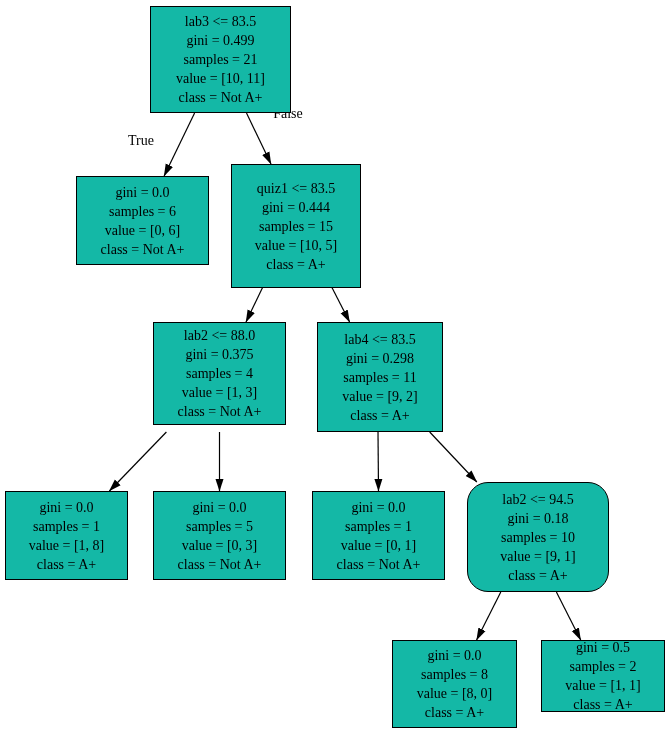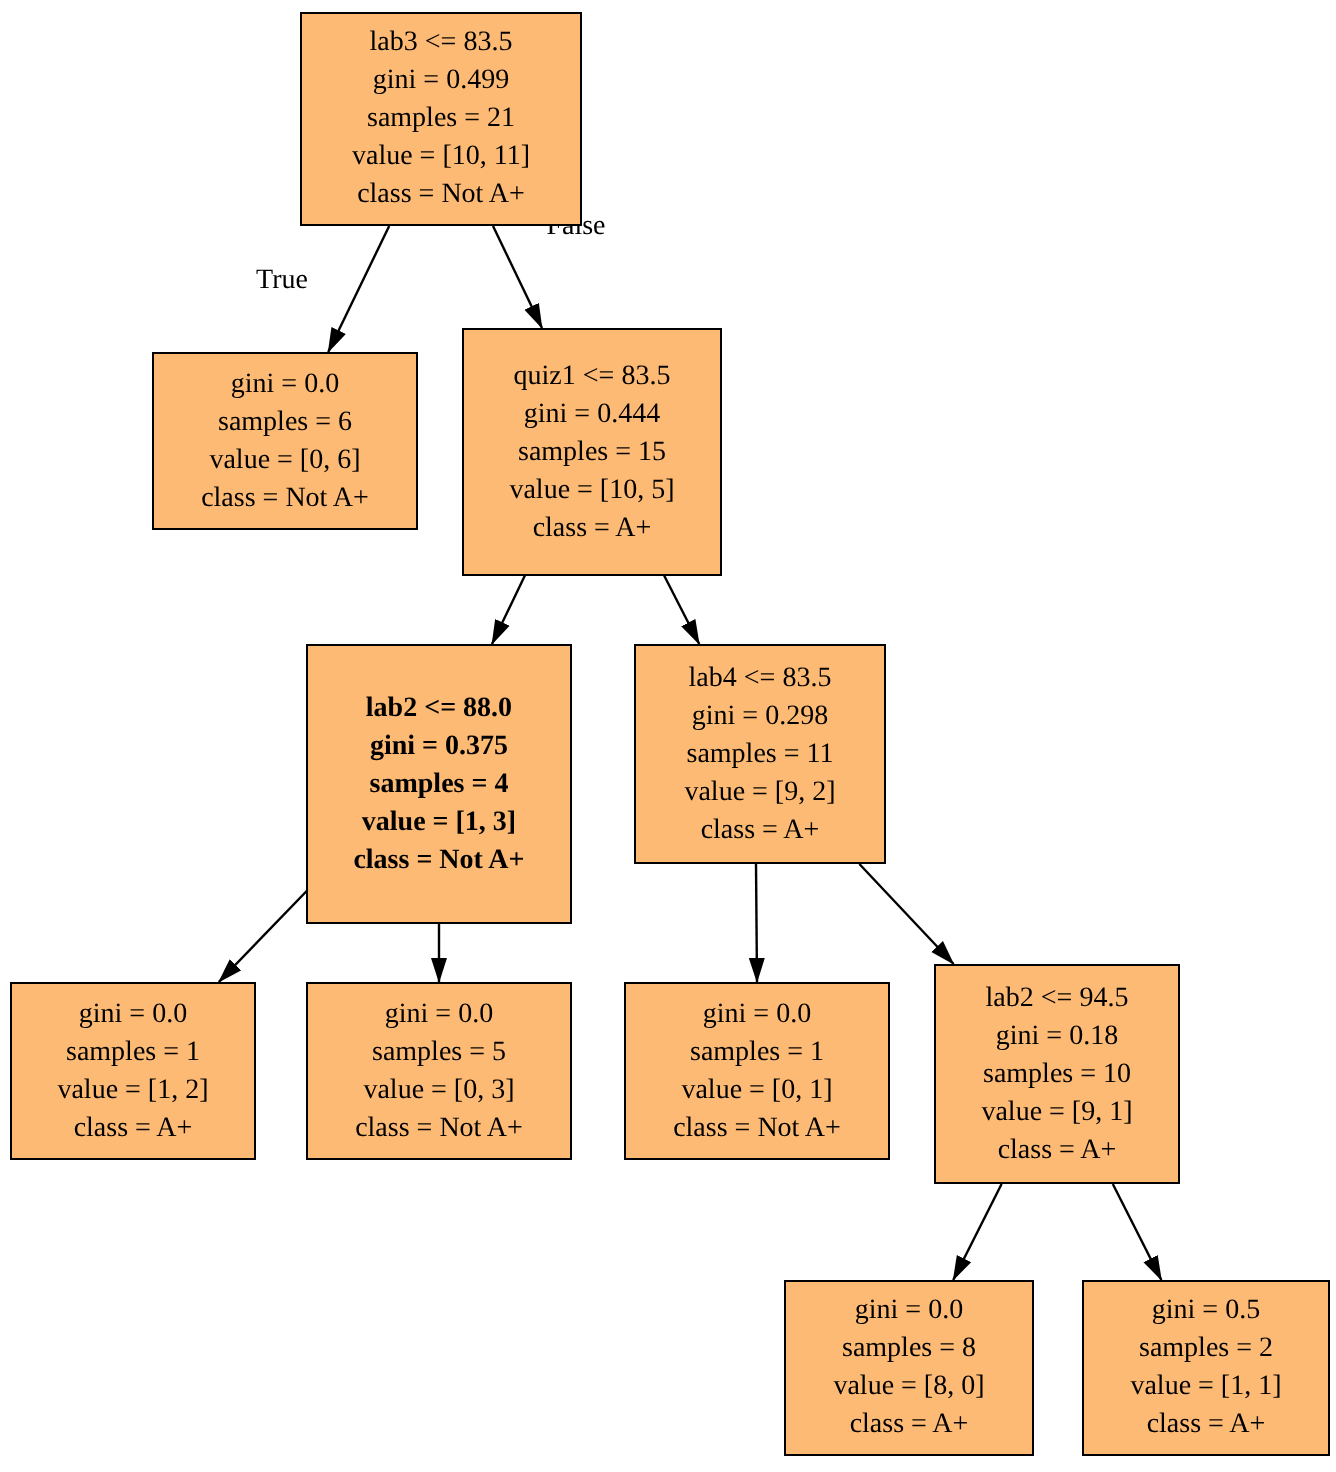--- a/index.html
+++ b/index.html
@@ -20,21 +20,21 @@
     position: absolute;
     left: 0;
     top: 0;
     width: 668px;
     height: 736px;
   }
   .node {
     position: absolute;
     box-sizing: border-box;
     border: 1px solid #000000;
-    background: #fdba74;
+    background: #14b8a6;
     display: flex;
     flex-direction: column;
     justify-content: center;
     align-items: center;
     text-align: center;
     font-size: 14px;
     line-height: 19px;
     white-space: nowrap;
   }
   .node span { display: block; }
@@ -87,72 +87,72 @@
   </div>
 
   <div class="node" style="left:231px; top:164px; width:130px; height:124px;">
     <span>quiz1 &lt;= 83.5</span>
     <span>gini = 0.444</span>
     <span>samples = 15</span>
     <span>value = [10, 5]</span>
     <span>class = A+</span>
   </div>
 
-  <div class="node" style="left:153px; top:322px; width:133px; height:140px;font-weight:bold;">
+  <div class="node" style="left:153px; top:322px; width:133px; height:103px;">
     <span>lab2 &lt;= 88.0</span>
     <span>gini = 0.375</span>
     <span>samples = 4</span>
     <span>value = [1, 3]</span>
     <span>class = Not A+</span>
   </div>
 
   <div class="node" style="left:317px; top:322px; width:126px; height:110px;text-align:center;">
     <span>lab4 &lt;= 83.5</span>
     <span>gini = 0.298</span>
     <span>samples = 11</span>
     <span>value = [9, 2]</span>
     <span>class = A+</span>
   </div>
 
   <div class="node" style="left:5px; top:491px; width:123px; height:89px;">
     <span>gini = 0.0</span>
     <span>samples = 1</span>
-    <span>value = [1, 2]</span>
+    <span>value = [1, 8]</span>
     <span>class = A+</span>
   </div>
 
   <div class="node" style="left:153px; top:491px; width:133px; height:89px;">
     <span>gini = 0.0</span>
     <span>samples = 5</span>
     <span>value = [0, 3]</span>
     <span>class = Not A+</span>
   </div>
 
   <div class="node" style="left:312px; top:491px; width:133px; height:89px;">
     <span>gini = 0.0</span>
     <span>samples = 1</span>
     <span>value = [0, 1]</span>
     <span>class = Not A+</span>
   </div>
 
-  <div class="node" style="left:467px; top:482px; width:123px; height:110px;">
+  <div class="node" style="left:467px; top:482px; width:142px; height:110px;border-radius:21px;">
     <span>lab2 &lt;= 94.5</span>
     <span>gini = 0.18</span>
     <span>samples = 10</span>
     <span>value = [9, 1]</span>
     <span>class = A+</span>
   </div>
 
   <div class="node" style="left:392px; top:640px; width:125px; height:88px;">
     <span>gini = 0.0</span>
     <span>samples = 8</span>
     <span>value = [8, 0]</span>
     <span>class = A+</span>
   </div>
 
-  <div class="node" style="left:541px; top:640px; width:124px; height:88px;">
+  <div class="node" style="left:541px; top:640px; width:124px; height:72px;">
     <span>gini = 0.5</span>
     <span>samples = 2</span>
     <span>value = [1, 1]</span>
     <span>class = A+</span>
   </div>
 
 </div>
 
 </body></html>

